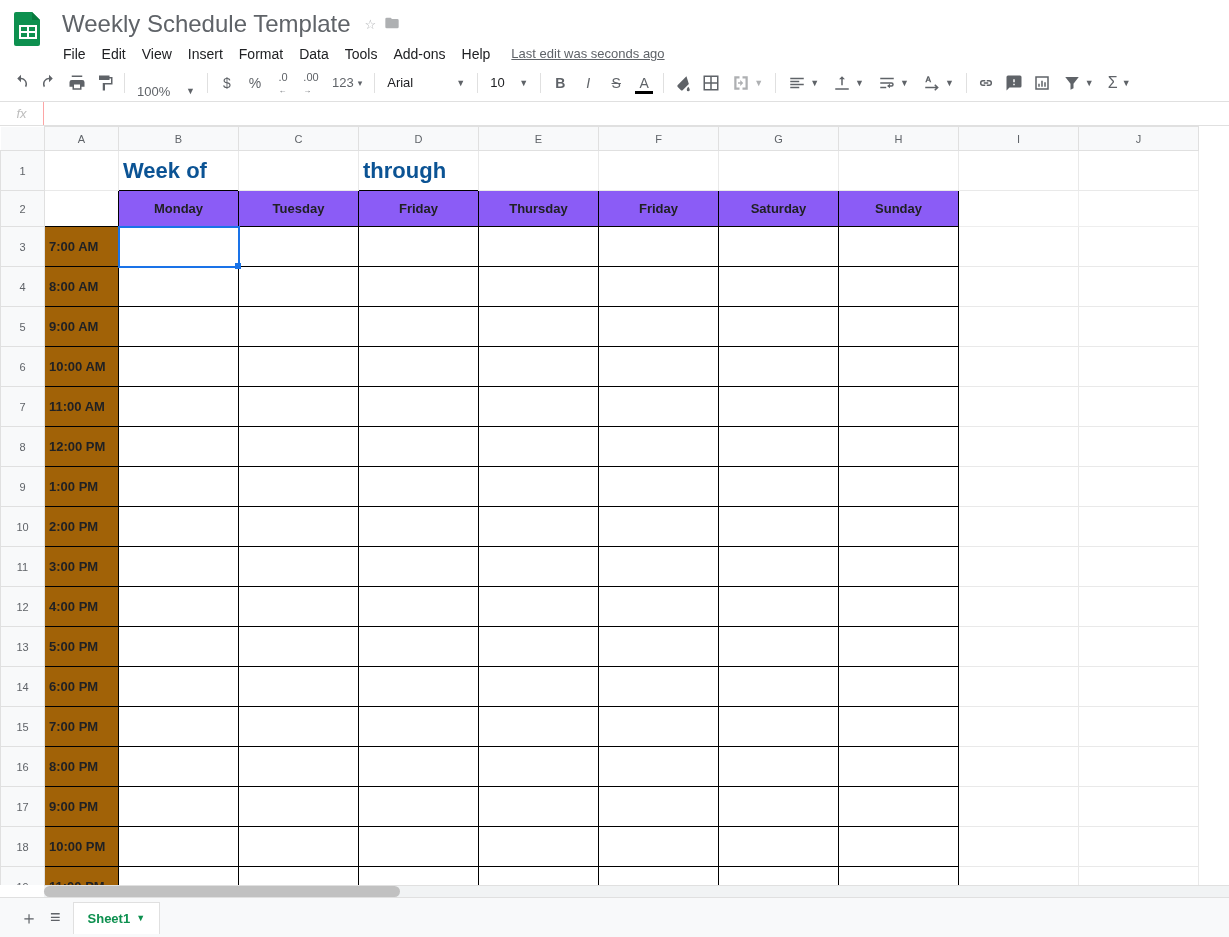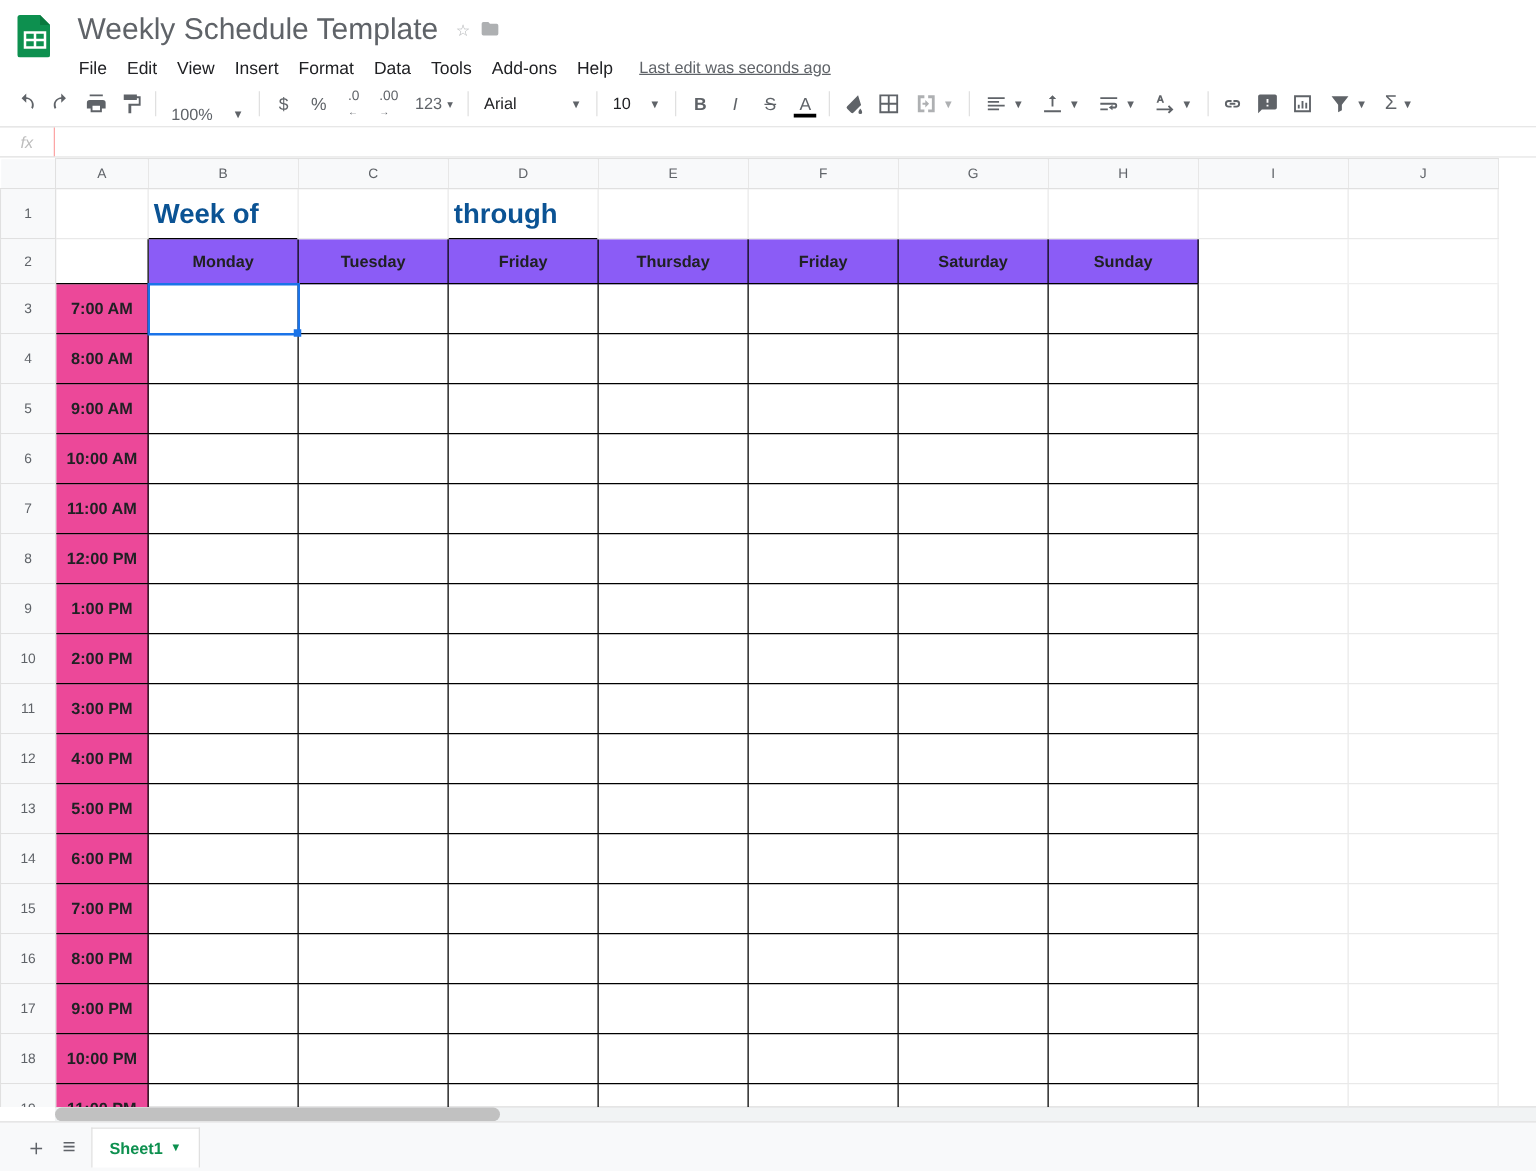--- a/index.html
+++ b/index.html
@@ -39,21 +39,21 @@
 .grid-inner { width: 100%; height: 100%; overflow: auto; }
 .corner { position: sticky; top: 0; left: 0; width: 44px; height: 24px; background: #f8f9fa; border-right: 1px solid #e0e0e0; border-bottom: 1px solid #e0e0e0; z-index: 3; }
 table.sheet { border-collapse: collapse; table-layout: fixed; }
 th.colhdr { position: sticky; top: 0; height: 24px; background: #f8f9fa; border: 1px solid #e0e0e0; font-weight: normal; color: #5f6368; font-size: 11px; z-index: 2; }
 th.rowhdr { position: sticky; left: 0; width: 44px; background: #f8f9fa; border: 1px solid #e0e0e0; font-weight: normal; color: #5f6368; font-size: 11px; text-align: center; z-index: 2; }
 td.cell { border: 1px solid #e9e9e9; height: 40px; padding: 0 4px; vertical-align: middle; font-size: 13px; }
 .r1 td.cell, .r1 th.rowhdr { height: 40px; }
 .r1 .titlecell { font-size: 22px; font-weight: bold; color: #0b5394; border: none; }
 .r2 td.cell { background: #8b5cf6; font-weight: bold; text-align: center; border: 1px solid #000; height: 36px; }
 .r2 td.cell.firstblank { background: #fff; border-left: none; border-top: none; }
-.timecol { background: #ec4899; font-weight: bold; text-align: center; border: 1px solid #000 !important; width: 74px; }
+.timecol { background: #a16207; font-weight: bold; text-align: left; border: 1px solid #000 !important; width: 74px; }
 .daycell { border: 1px solid #000 !important; }
 .selected-cell { outline: 2px solid #1a73e8; outline-offset: -1px; position: relative; }
 .selected-cell::after { content: ""; position: absolute; right: -3px; bottom: -3px; width: 6px; height: 6px; background: #1a73e8; }
 
 
 .sheettabs { position: absolute; bottom: 0; left: 0; right: 0; height: 40px; border-top: 1px solid #e0e0e0; background: #f8f9fa; display: flex; align-items: center; padding: 0 20px; gap: 12px; }
 .sheettabs .tab-btn { color: #5f6368; cursor: pointer; font-size: 18px; }
 .sheet-tab { background: #fff; border: 1px solid #e0e0e0; border-bottom: none; padding: 8px 14px; display: flex; align-items: center; gap: 6px; font-size: 13px; color: #0d904f; font-weight: 700; }
 .sheet-tab .caret { font-size: 9px; }
 

